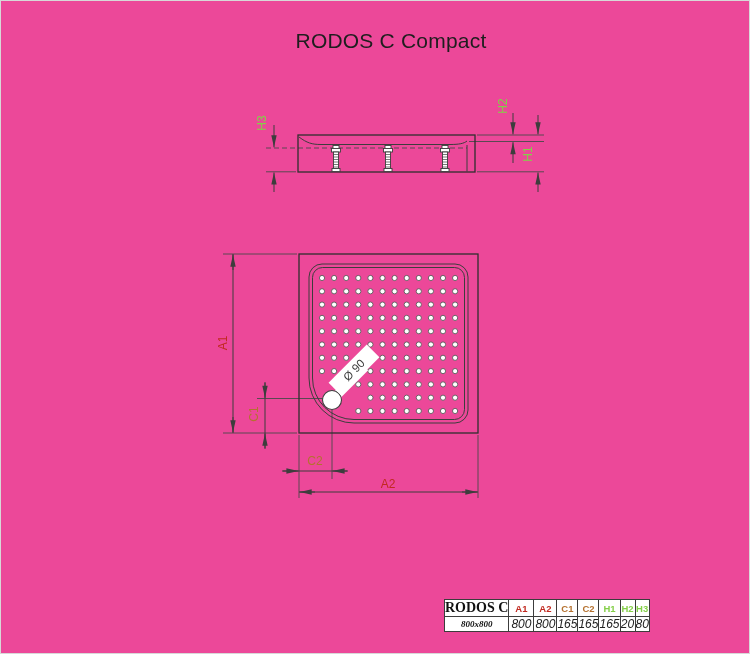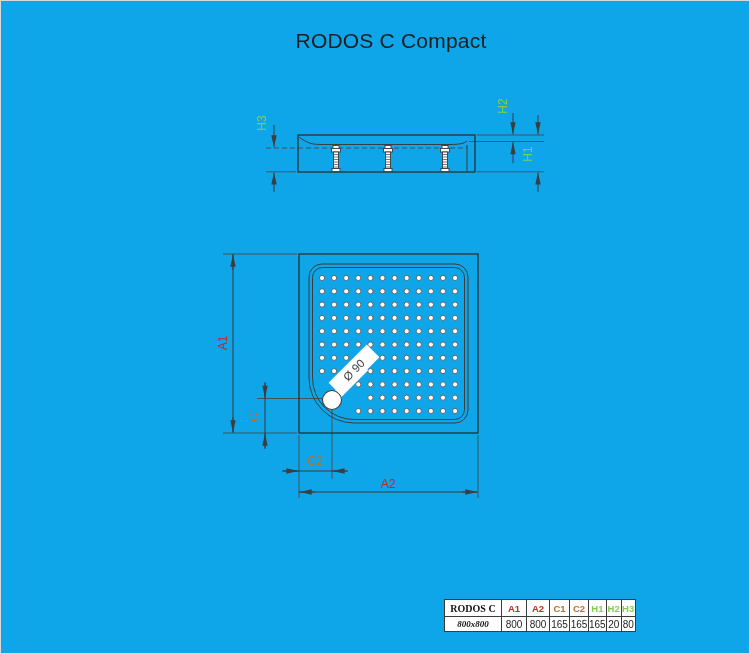--- a/index.html
+++ b/index.html
@@ -1,17 +1,17 @@
 <!DOCTYPE html>
 <html><head>
 <meta charset="utf-8">
 <style>
   html,body{margin:0;padding:0;background:#fff;}
   #canvas{
-    position:relative;width:748px;height:652px;background:#0ea5e9;
+    position:relative;width:748px;height:652px;background:#ec4899;
     border:1px solid #d8d8d8;overflow:hidden;
     font-family:"Liberation Sans",sans-serif;
   }
   #title{
     position:absolute;left:390px;top:28px;transform:translateX(-50%);
     font-size:21px;color:#1e1e1e;letter-spacing:0.2px;white-space:nowrap;
   }
   svg{position:absolute;left:0;top:0;}
   svg text{font-family:"Liberation Sans",sans-serif;}
   .obj{stroke:#3d3d3d;stroke-width:1;fill:none;}
@@ -30,24 +30,24 @@
   #spec-table{
     position:absolute;left:443px;top:598px;border-collapse:collapse;
     table-layout:fixed;background:#fff;
   }
   #spec-table td{
     border:1px solid #3c3c3c;text-align:center;vertical-align:middle;
     padding:0;overflow:hidden;white-space:nowrap;
   }
   #spec-table tr{height:15px;}
   #spec-table tr.hdr{height:17px;}
-  .c-model-hdr{font-family:"Liberation Serif",serif;font-weight:bold;font-size:10px;color:#111;}
+  .c-model-hdr{font-family:"Liberation Serif",serif;font-weight:bold;font-size:14px;color:#111;}
   .c-dim-hdr{font-size:9.5px;font-weight:bold;}
   .c-model{font-family:"Liberation Serif",serif;font-weight:bold;font-style:italic;font-size:9px;color:#111;margin-left:28px;}
-  .c-val{font-size:10px;color:#222;}
+  .c-val{font-size:12px;color:#222;font-style:italic;}
 </style>
 </head>
 <body>
 
 <div id="canvas">
 
   <div id="title">RODOS C Compact</div>
 
   <svg width="748" height="652" viewBox="0 0 748 652">
     <defs>

